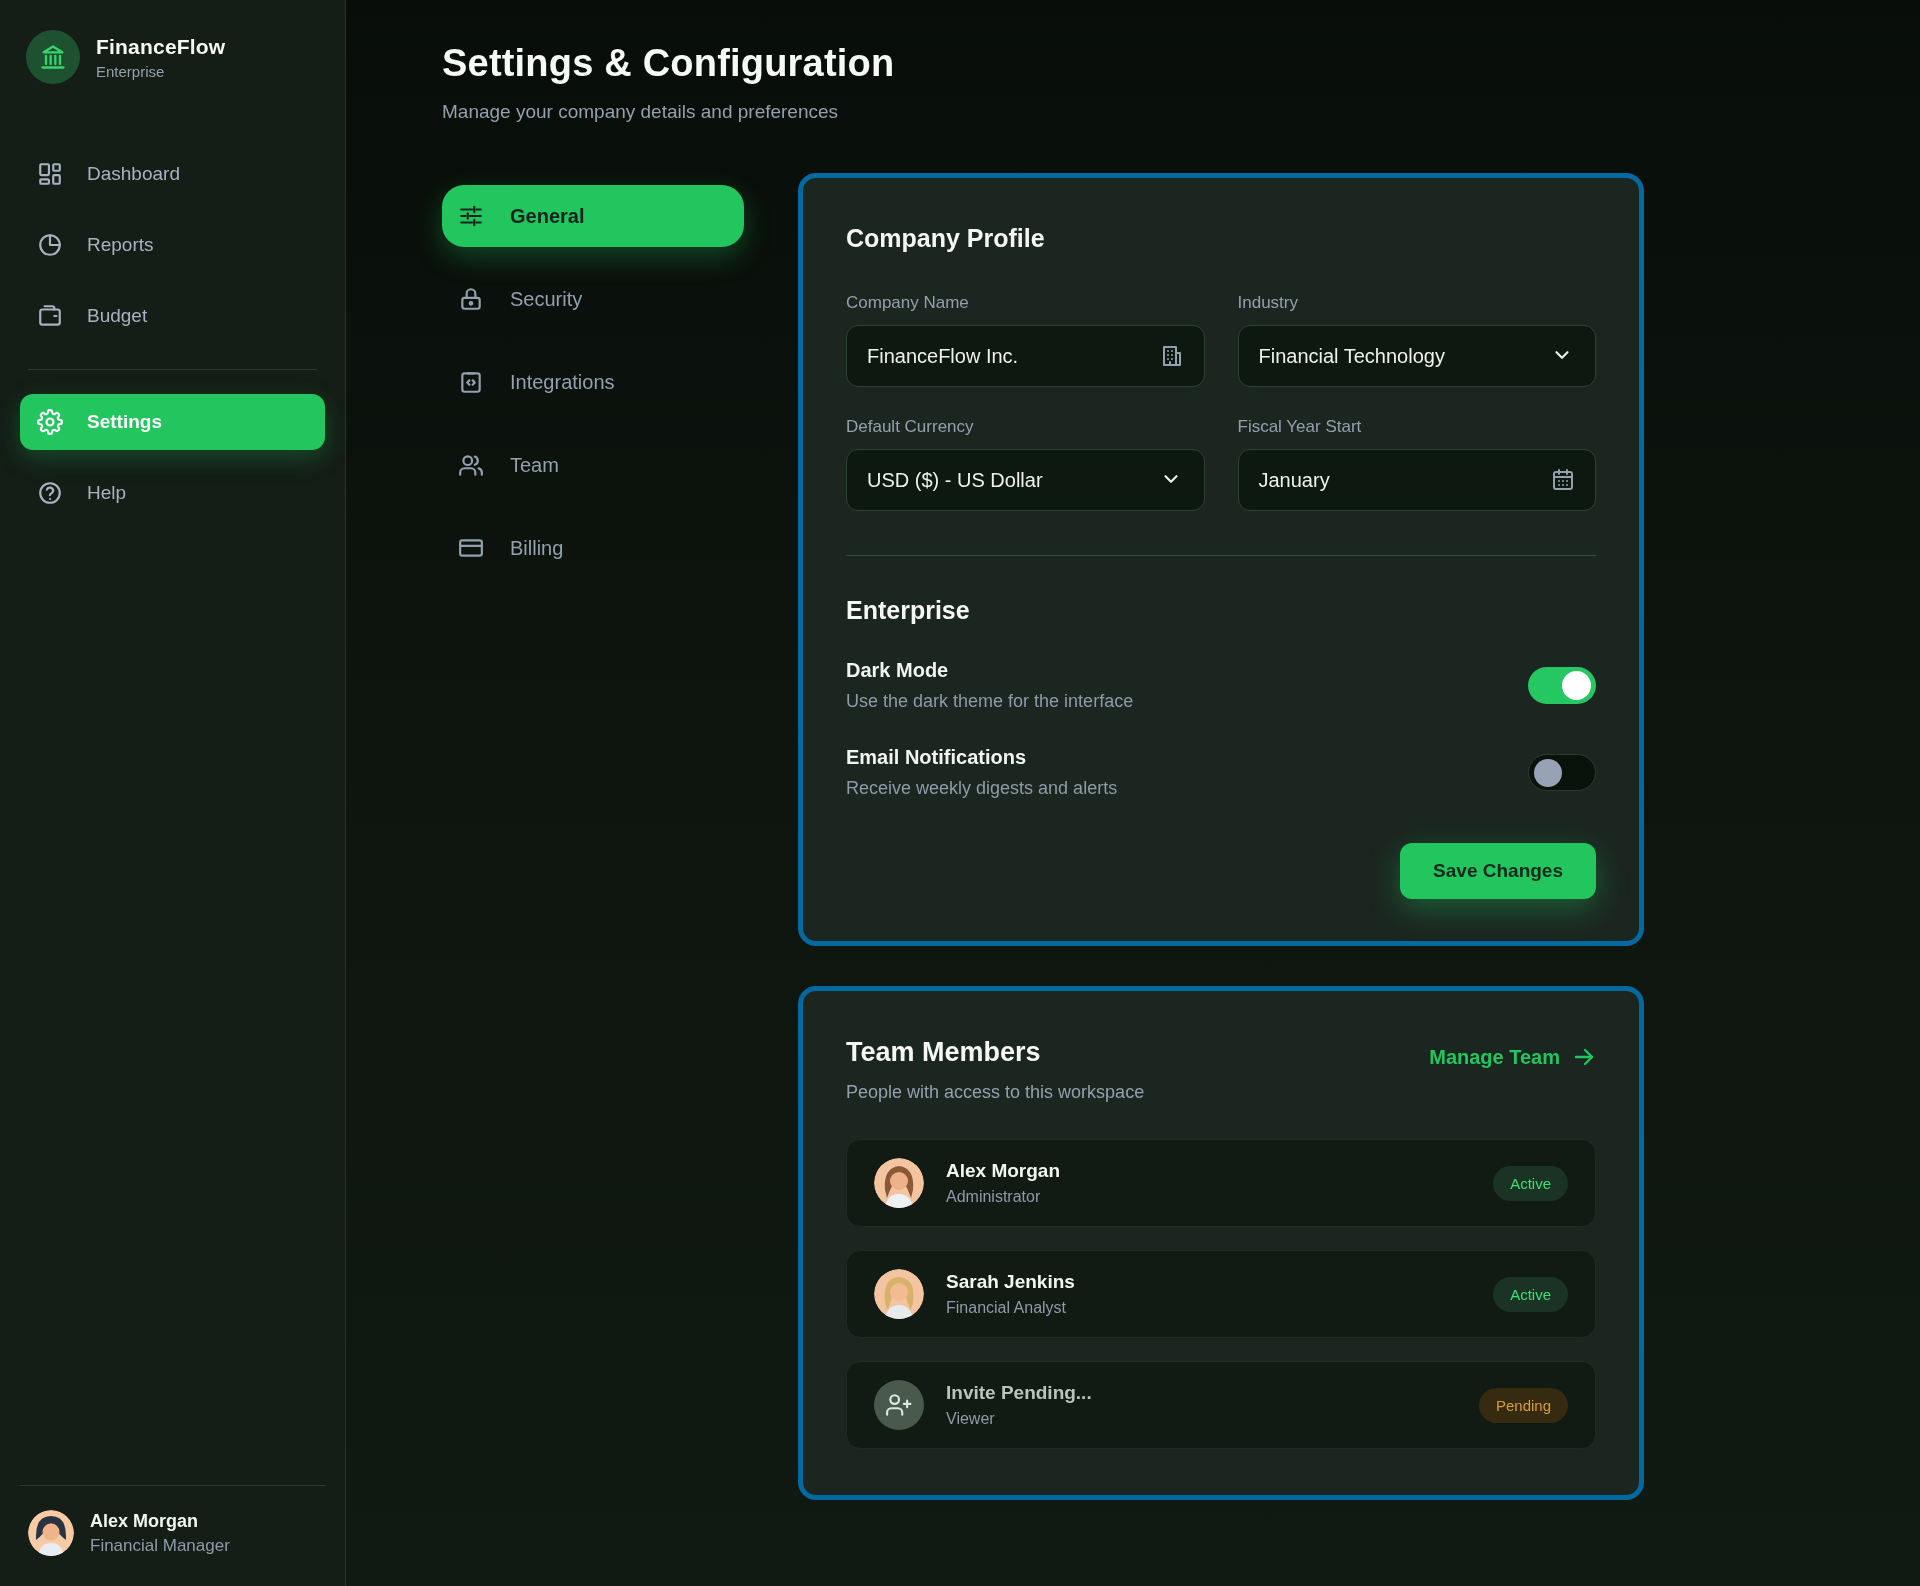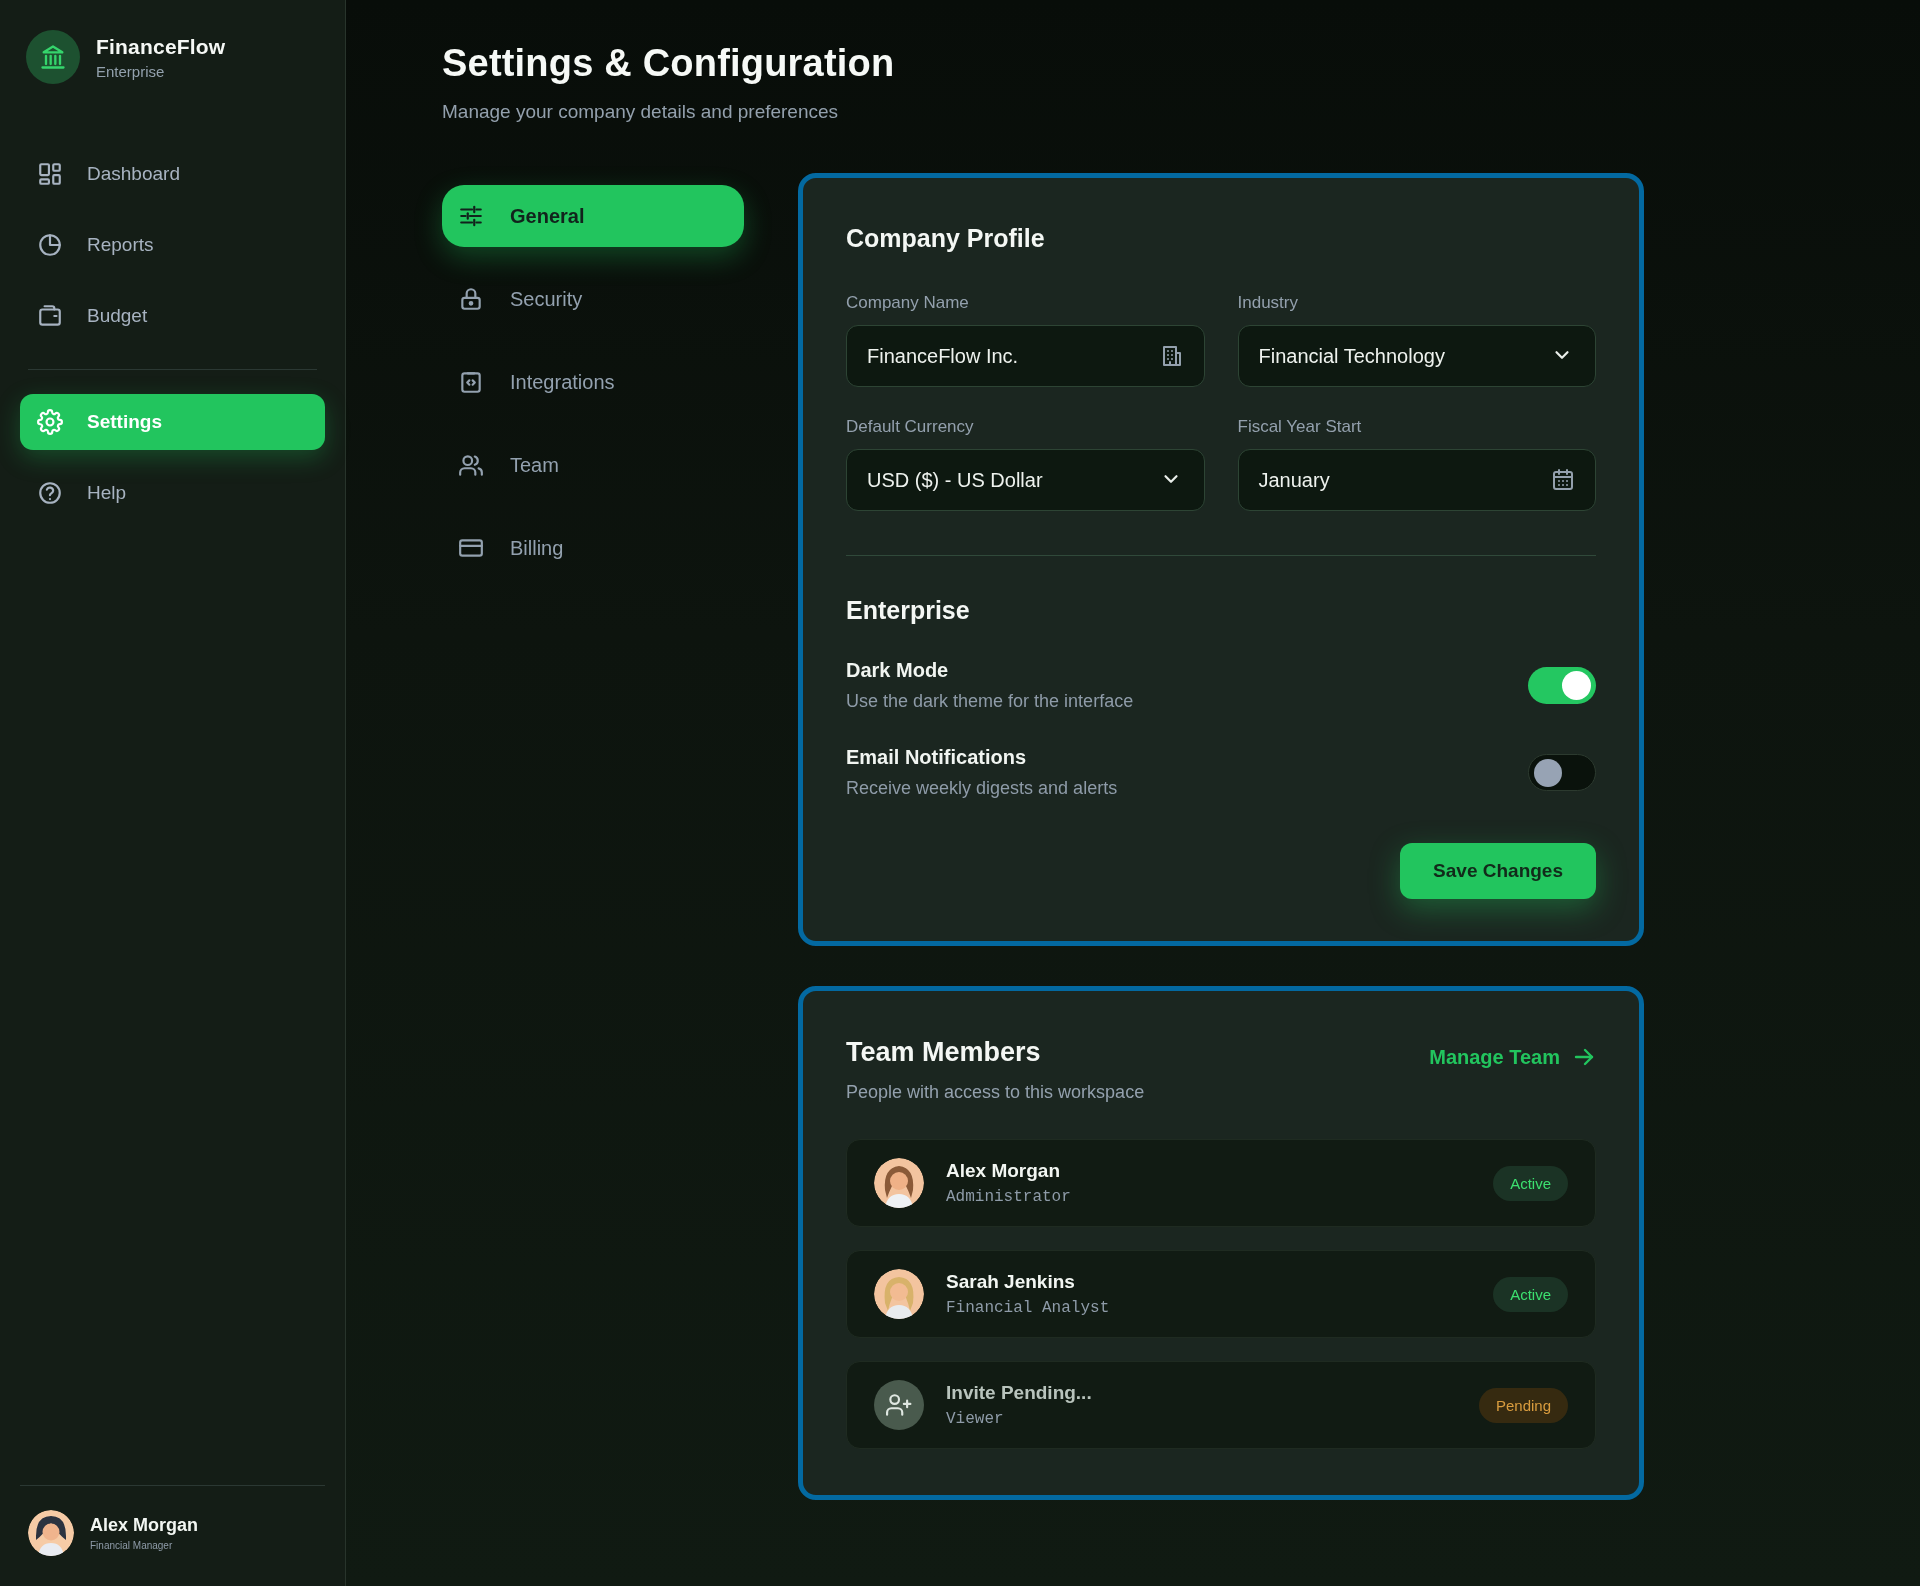--- a/index.html
+++ b/index.html
@@ -45,21 +45,21 @@
   .nav-divider { border-top:1px solid #2b3833; margin:10px 8px 24px 8px; }
 
   .side-profile {
     margin-top:auto;
     border-top:1px solid #2b3833;
     padding:24px 8px 0 8px;
     display:flex; align-items:center; gap:16px; cursor:pointer;
   }
   .avatar { border-radius:50%; overflow:hidden; flex:0 0 auto; display:block; }
   .profile-name { font-size:18px; font-weight:bold; color:#f2f6f2; }
-  .profile-role { font-size:10px; color:#8e9ba8; margin-top:4px; }
+  .profile-role { font-size:17px; color:#8e9ba8; margin-top:4px; }
 
   
   .main { flex:1; padding:42px 97px 0 96px; overflow:hidden; }
   .page-title { font-size:38px; font-weight:bold; color:#f6f9f6; letter-spacing:.2px; }
   .page-subtitle { font-size:19px; color:#93a0ad; margin-top:16px; }
 
   .content { display:flex; gap:54px; margin-top:50px; align-items:flex-start; }
 
   
   .tabs { width:302px; min-width:302px; display:flex; flex-direction:column; }
@@ -136,21 +136,21 @@
 
   .member-list { margin-top:36px; display:flex; flex-direction:column; gap:23px; }
   .member-row {
     background:#111b13; border:1px solid #1f2b21;
     border-radius:14px; padding:17px 27px;
     display:flex; align-items:center; gap:22px;
     min-height:88px;
   }
   .member-name { font-size:19px; font-weight:bold; color:#f2f6f2; }
   .member-name.pendingname { color:#b9c4bd; }
-  .member-role { font-size:16px; color:#8e9ba8; margin-top:6px;font-family:Liberation Mono, monospace; }
+  .member-role { font-size:16px; color:#8e9ba8; margin-top:6px; }
   .badge {
     margin-left:auto; border-radius:999px;
     font-size:15px; padding:9px 17px; font-weight:normal;
   }
   .badge.active  { background:#1b3325; color:#3ce06f; }
   .badge.pending { background:#362a10; color:#d99c3e; }
 
   .invite-avatar {
     width:50px; height:50px; border-radius:50%;
     background:#495a4d; color:#dfe7e1;

